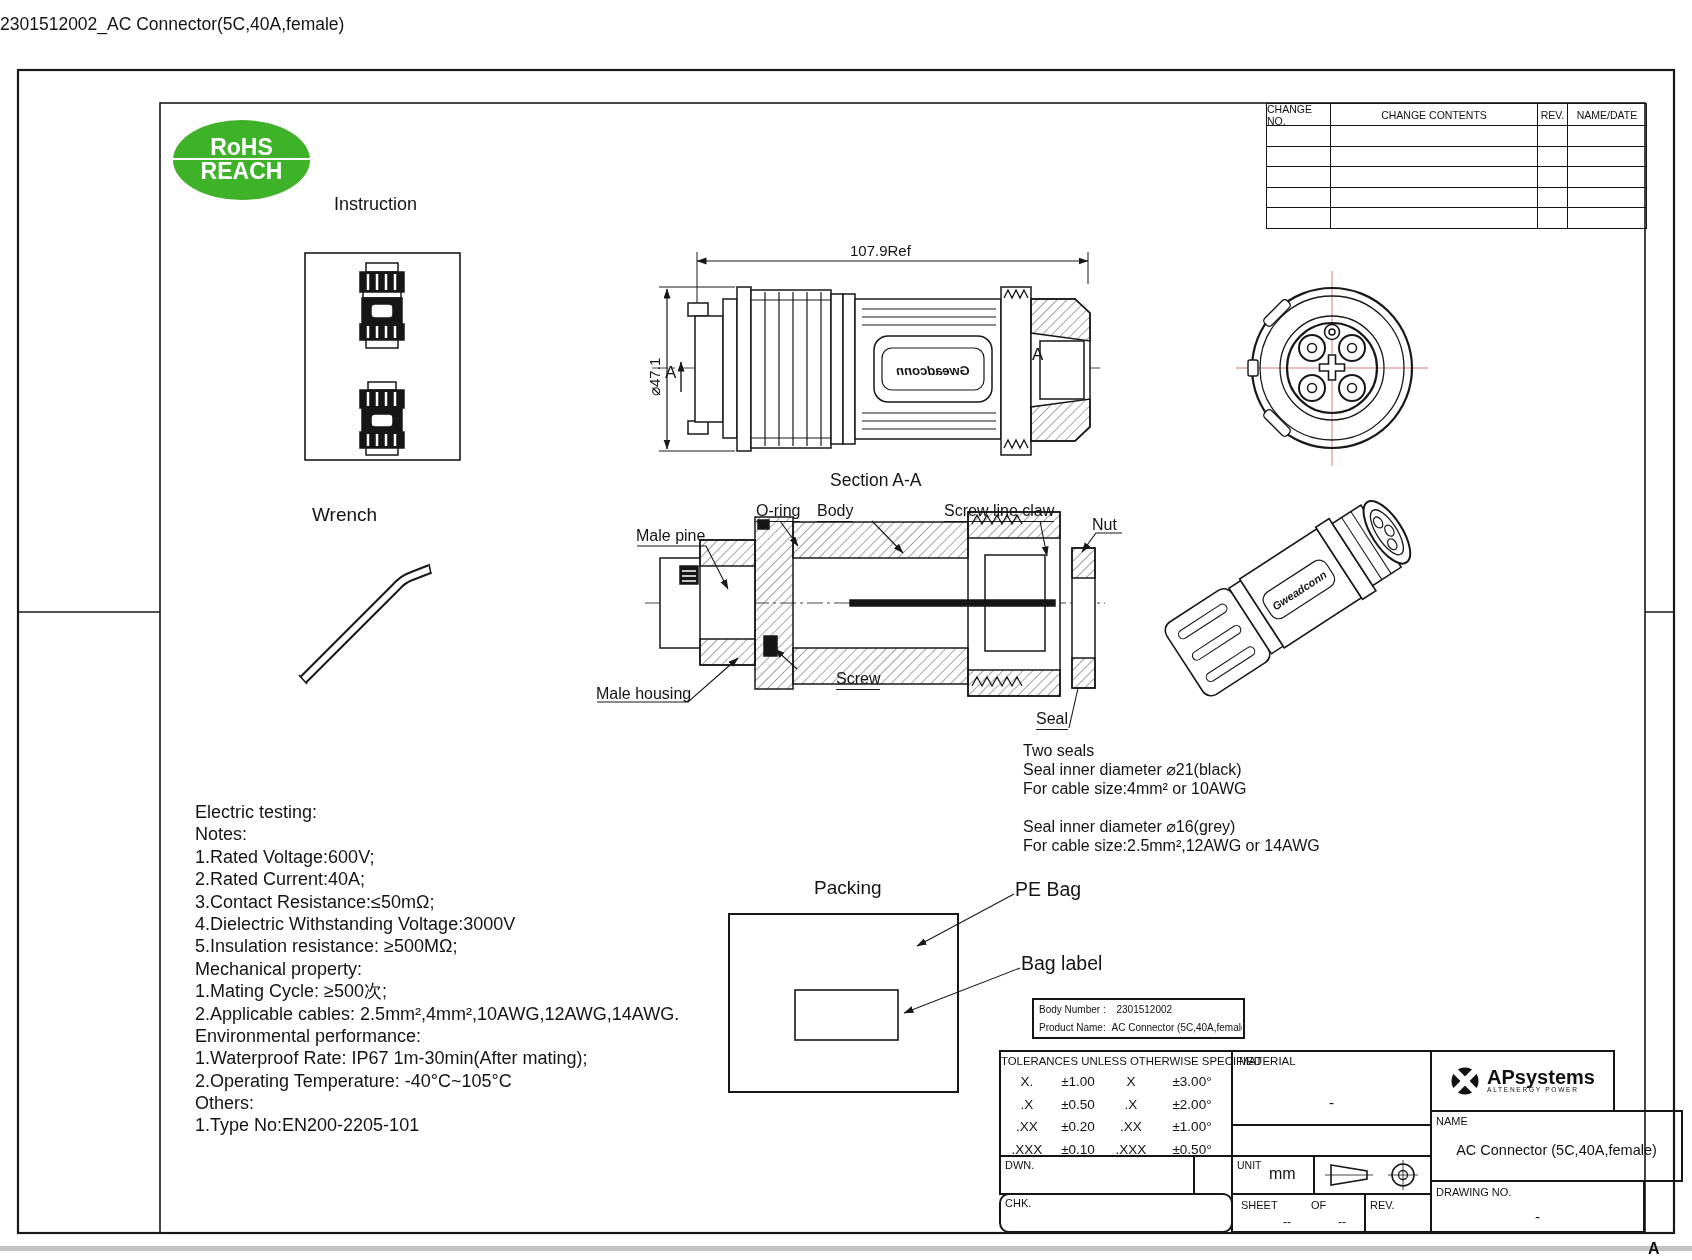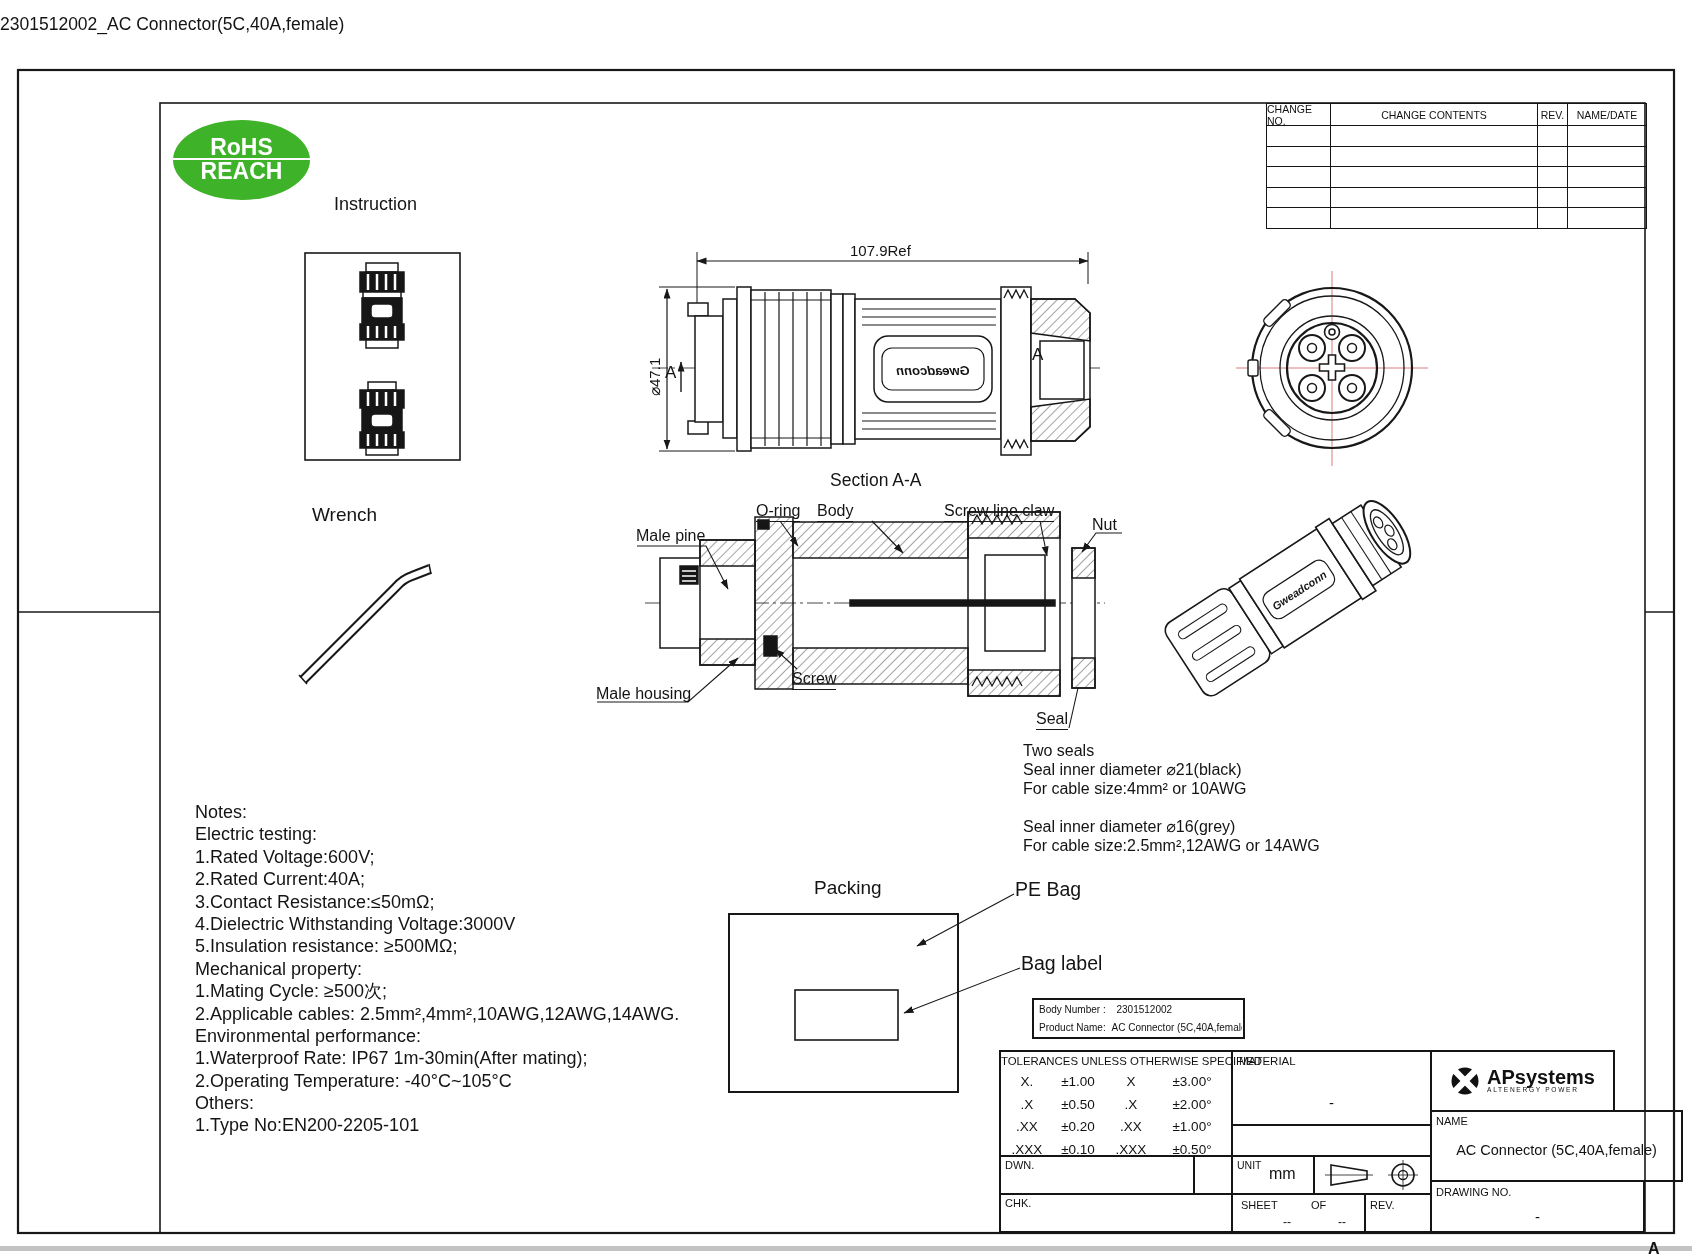--- a/index.html
+++ b/index.html
@@ -242,36 +242,36 @@
 <div class="t" style="left:646px;top:396px;font-size:15px;transform:rotate(-90deg);transform-origin:0 0;">⌀47.1</div>
 <div class="t" style="left:665px;top:363px;font-size:17px;">A</div>
 <div class="t" style="left:1032px;top:345px;font-size:17px;">A</div>
 
 <div class="t ul" style="left:756px;top:502px;font-size:16px;">O-ring</div>
 <div class="t ul" style="left:817px;top:502px;font-size:16px;">Body</div>
 <div class="t ul" style="left:944px;top:502px;font-size:16px;">Screw line claw</div>
 <div class="t" style="left:1092px;top:516px;font-size:16px;">Nut</div>
 <div class="t" style="left:636px;top:527px;font-size:16px;">Male pine</div>
 <div class="t" style="left:596px;top:685px;font-size:16px;">Male housing</div>
-<div class="t ul" style="left:792px;top:670px;font-size:16px;">Screw</div>
+<div class="t ul" style="left:836px;top:670px;font-size:16px;">Screw</div>
 <div class="t ul" style="left:1036px;top:710px;font-size:16px;">Seal</div>
 
 <div class="t" style="left:1023px;top:741px;">
   <div class="sline">Two seals</div>
   <div class="sline">Seal inner diameter ⌀21(black)</div>
   <div class="sline">For cable size:4mm² or 10AWG</div>
 </div>
 <div class="t" style="left:1023px;top:817px;">
   <div class="sline">Seal inner diameter ⌀16(grey)</div>
   <div class="sline">For cable size:2.5mm²,12AWG or 14AWG</div>
 </div>
 
 <div class="t" style="left:195px;top:801px;">
+  <div class="nline">Electric testing:</div>
   <div class="nline">Notes:</div>
-  <div class="nline">Electric testing:</div>
   <div class="nline">1.Rated Voltage:600V;</div>
   <div class="nline">2.Rated Current:40A;</div>
   <div class="nline">3.Contact Resistance:≤50mΩ;</div>
   <div class="nline">4.Dielectric Withstanding Voltage:3000V</div>
   <div class="nline">5.Insulation resistance: ≥500MΩ;</div>
   <div class="nline">Mechanical property:</div>
   <div class="nline">1.Mating Cycle: ≥500次;</div>
   <div class="nline">2.Applicable cables: 2.5mm²,4mm²,10AWG,12AWG,14AWG.</div>
   <div class="nline">Environmental performance:</div>
   <div class="nline">1.Waterproof Rate: IP67 1m-30min(After mating);</div>
@@ -353,21 +353,21 @@
 </div>
 
 <div class="tb" style="left:1231px;top:1050px;width:201px;height:76px;">
   <span class="lbl" style="left:6px;top:3px;font-size:11.5px;">MATERIAL</span>
   <div class="val" style="left:0;top:42px;width:100%;text-align:center;">-</div>
 </div>
 
 <div class="tb" style="left:999px;top:1155px;width:196px;height:40px;text-align:right;">
   <span class="lbl" style="left:4px;top:2px;">DWN.</span>
 </div>
-<div class="tb" style="left:999px;top:1193px;width:234px;height:40px;">
+<div class="tb" style="left:999px;top:1193px;width:234px;height:40px;border-radius:10px;">
   <span class="lbl" style="left:4px;top:2px;">CHK.</span>
 </div>
 
 <div class="tb" style="left:1231px;top:1155px;width:84px;height:40px;">
   <span class="lbl" style="left:4px;top:2px;font-size:10.5px;">UNIT</span>
   <span class="val" style="left:36px;top:8px;font-size:16px;">mm</span>
 </div>
 
 <div class="tb" style="left:1313px;top:1155px;width:119px;height:40px;">
   <svg width="115" height="36">

